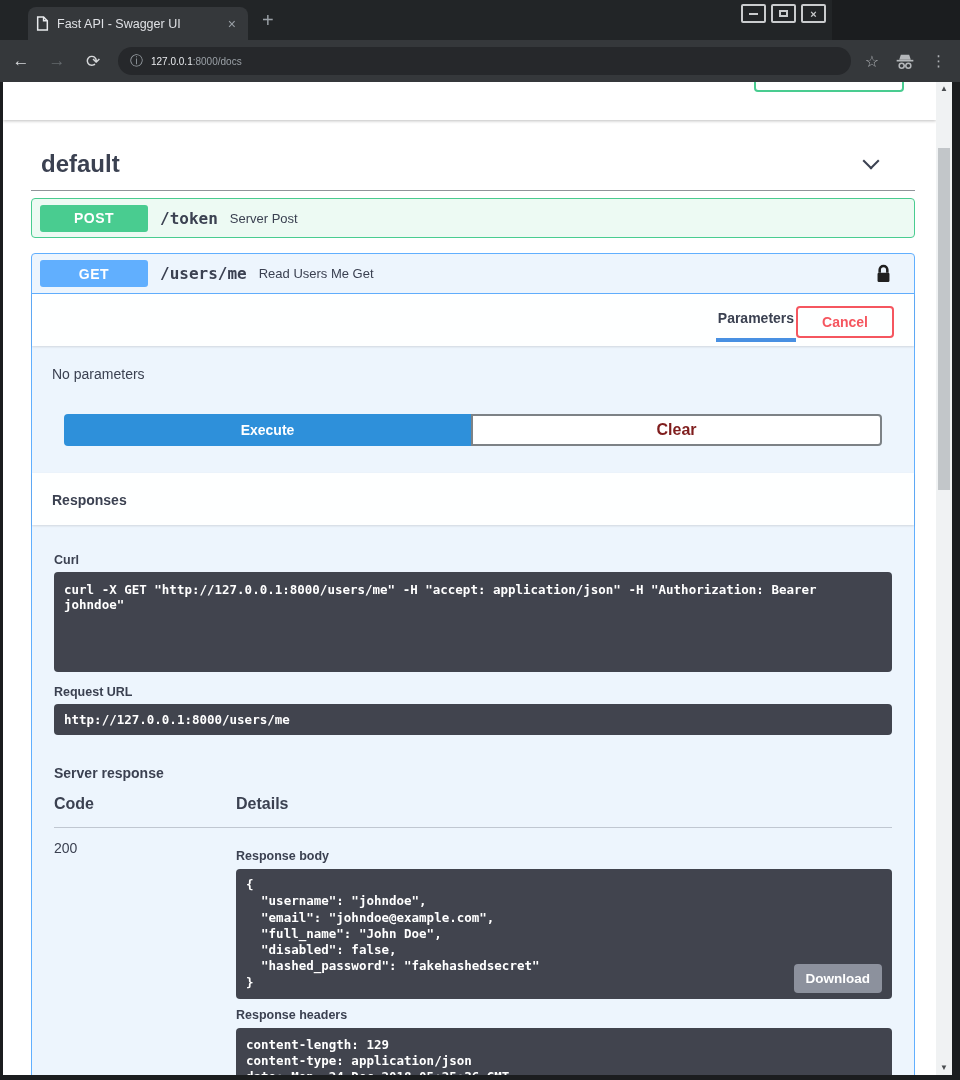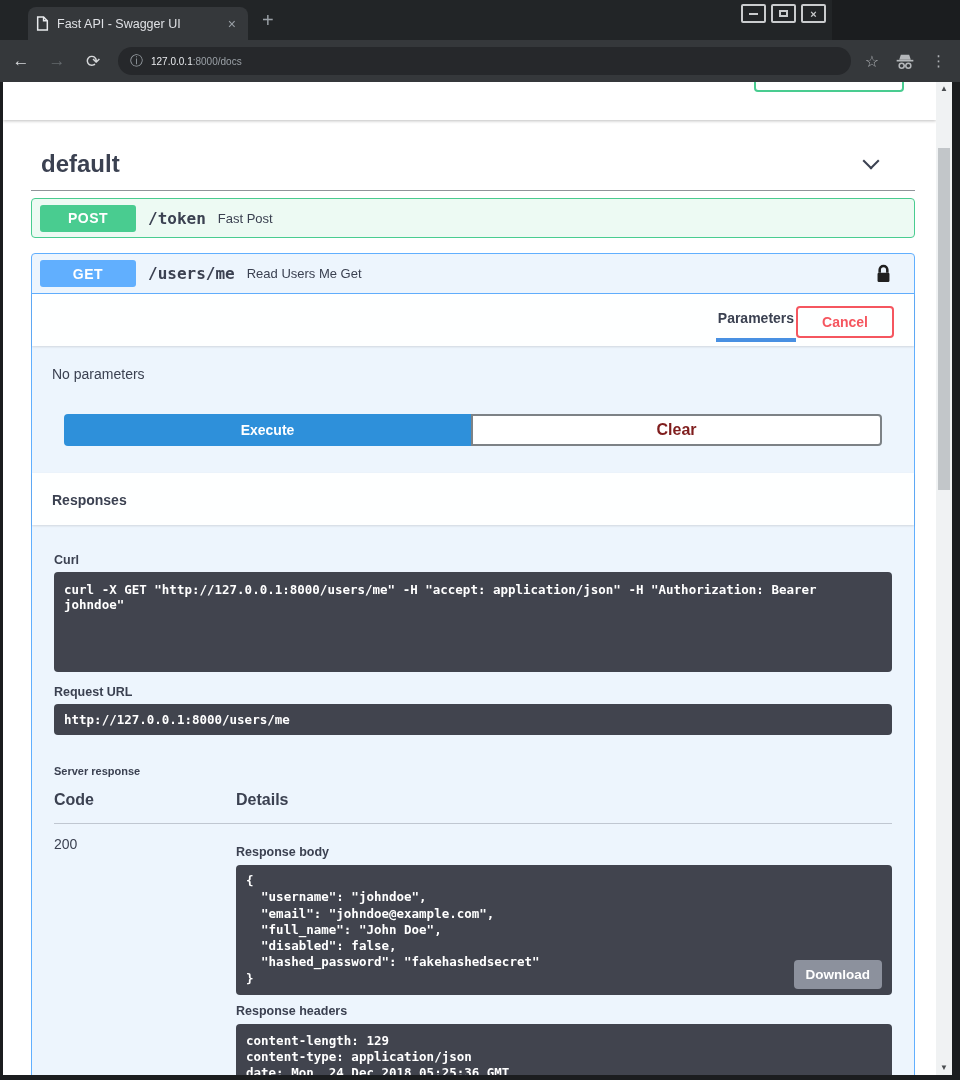--- a/index.html
+++ b/index.html
@@ -50,21 +50,21 @@
   .tag-title { font-size:24px; font-weight:bold; color:#3b4151; }
   .chev { width:12px; height:12px; border-right:2px solid #3b4151; border-bottom:2px solid #3b4151;
           transform:rotate(45deg); margin-right:28px; margin-top:-6px; }
   .tag-divider { border-bottom:1px solid #8f9499; margin:0; }
 
   .opblock { border-radius:4px; margin-top:7px; }
   .opblock.post { border:1px solid #49cc90; background:#edfaf3; margin-top:7px; }
   .opblock.get { border:1px solid #61affe; background:#edf5fd; margin-top:15px; }
   .op-summary { display:flex; align-items:center; padding:5px 8px; gap:12px; height:38px; }
   .opblock.get .op-summary { border-bottom:1px solid #61affe; height:40px; }
-  .method-badge { width:96px; height:27px; border-radius:3px; color:#fff; font-weight:bold;
+  .method-badge { width:108px; height:27px; border-radius:3px; color:#fff; font-weight:bold;
                   font-size:14px; display:flex; align-items:center; justify-content:center; letter-spacing:.5px; }
   .method-badge.post { background:#49cc90; }
   .method-badge.get { background:#61affe; }
   .op-path { font-family:"DejaVu Sans Mono", monospace; font-weight:bold; font-size:16px; color:#3b4151; }
   .op-desc { font-size:13px; color:#3b4151; flex:1; }
   .lock { margin-right:14px; }
 
   .tab-header { background:rgba(255,255,255,.92); box-shadow:0 1px 2px rgba(0,0,0,.12);
                 display:flex; align-items:center; justify-content:flex-end; padding:11px 20px 0 20px; height:52px; }
   .tab-item { font-size:14px; font-weight:bold; color:#3b4151; border-bottom:4px solid #4990e2;
@@ -82,21 +82,21 @@
   .responses-header { background:rgba(255,255,255,.92); box-shadow:0 1px 2px rgba(0,0,0,.12);
                       padding:18px 20px; height:52px; }
   .responses-title { font-size:14px; font-weight:bold; color:#3b4151; }
 
   .responses-inner { padding:28px 22px 10px 22px; }
   .block-label { font-size:12.5px; font-weight:bold; color:#3b4151; margin-bottom:5px; }
   .dark-block { background:#41444e; border-radius:4px; color:#fff;
                 font-family:"DejaVu Sans Mono", monospace; font-size:12.5px; font-weight:bold; }
   .curl-block { min-height:100px; padding:10px; margin-bottom:13px; }
   .url-block { padding:8px 10px; margin-bottom:30px; }
-  .server-resp-label { font-size:11px; font-weight:bold; color:#3b4151; margin-bottom:14px; }
+  .server-resp-label { font-size:14px; font-weight:bold; color:#3b4151; margin-bottom:14px; }
   .resp-table-head { display:flex; align-items:flex-end; padding-bottom:14px;
                      border-bottom:1px solid rgba(59,65,81,.25); }
   .col-code-h { width:182px; font-size:16px; font-weight:bold; }
   .col-details-h { font-size:16px; font-weight:bold; }
   .resp-row { display:flex; padding-top:12px; }
   .col-code { width:182px; font-size:14px; }
   .col-details { flex:1; }
   .rb-label { font-size:12.5px; font-weight:bold; margin:9px 0 6px 0; }
   .json-block { position:relative; padding:8px 10px; line-height:1.3; }
   .json-block pre, .hdr-block pre { font-family:"DejaVu Sans Mono", monospace; font-size:12.5px;
@@ -169,21 +169,21 @@
     <div class="tag-row">
       <span class="tag-title">default</span>
       <span class="chev"></span>
     </div>
     <div class="tag-divider"></div>
 
     <div class="opblock post">
       <div class="op-summary">
         <span class="method-badge post">POST</span>
         <span class="op-path">/token</span>
-        <span class="op-desc">Fast Post</span>
+        <span class="op-desc">Server Post</span>
       </div>
     </div>
 
     <div class="opblock get">
       <div class="op-summary">
         <span class="method-badge get">GET</span>
         <span class="op-path">/users/me</span>
         <span class="op-desc">Read Users Me Get</span>
         <svg class="lock" width="17" height="20" viewBox="0 0 20 23">
           <path d="M5.5 10 V6.5 a4.5 4.5 0 0 1 9 0 V10" fill="none" stroke="#202020" stroke-width="3"></path>

